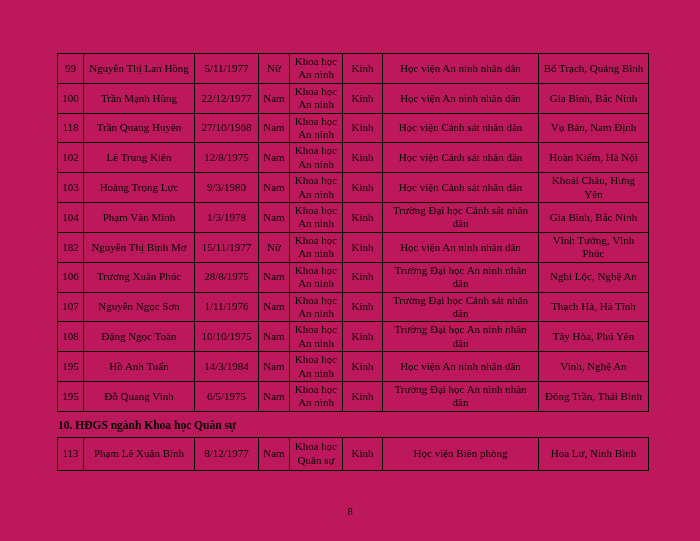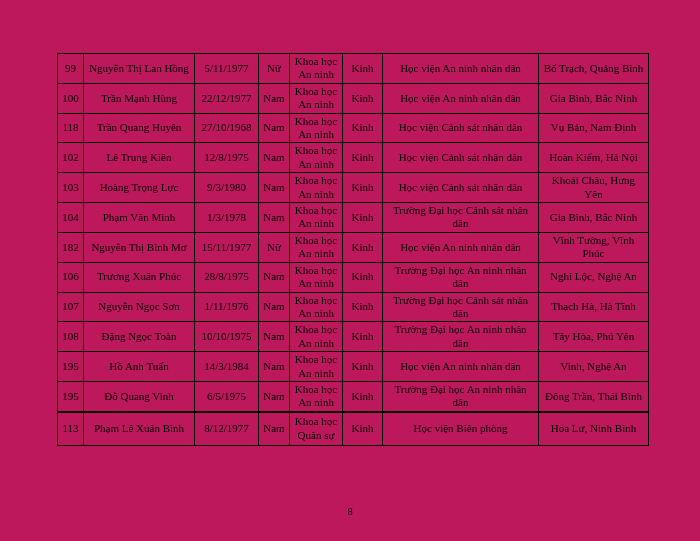--- a/index.html
+++ b/index.html
@@ -200,20 +200,21 @@
             <td class="col-dob">6/5/1975</td>
             <td class="col-gender">Nam</td>
             <td class="col-field">Khoa học An ninh</td>
             <td class="col-ethnicity">Kinh</td>
             <td class="col-institution">Trường Đại học An ninh nhân dân</td>
             <td class="col-hometown">Đông Trần, Thái Bình</td>
           </tr>
         </tbody>
     </table>
 
+    <div class="section-heading">10. HĐGS ngành Khoa học Quân sự</div>
 
     <table class="roster roster-single">
       <colgroup>
         <col style="width:26px">
           <col style="width:111px">
           <col style="width:64px">
           <col style="width:31px">
         <col style="width:53px">
           <col style="width:40px">
           <col style="width:156px">

